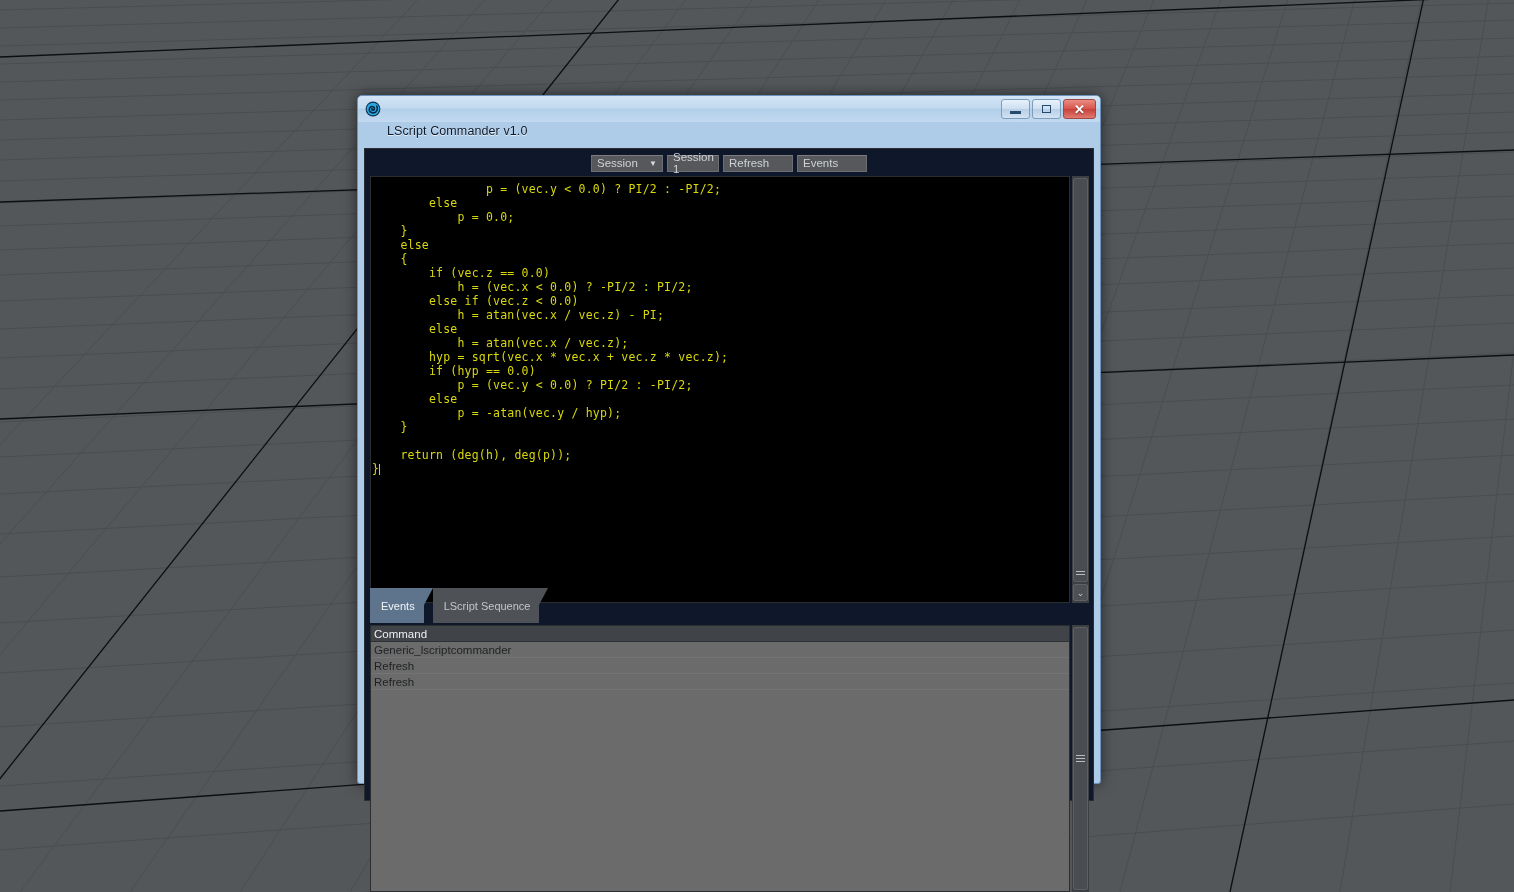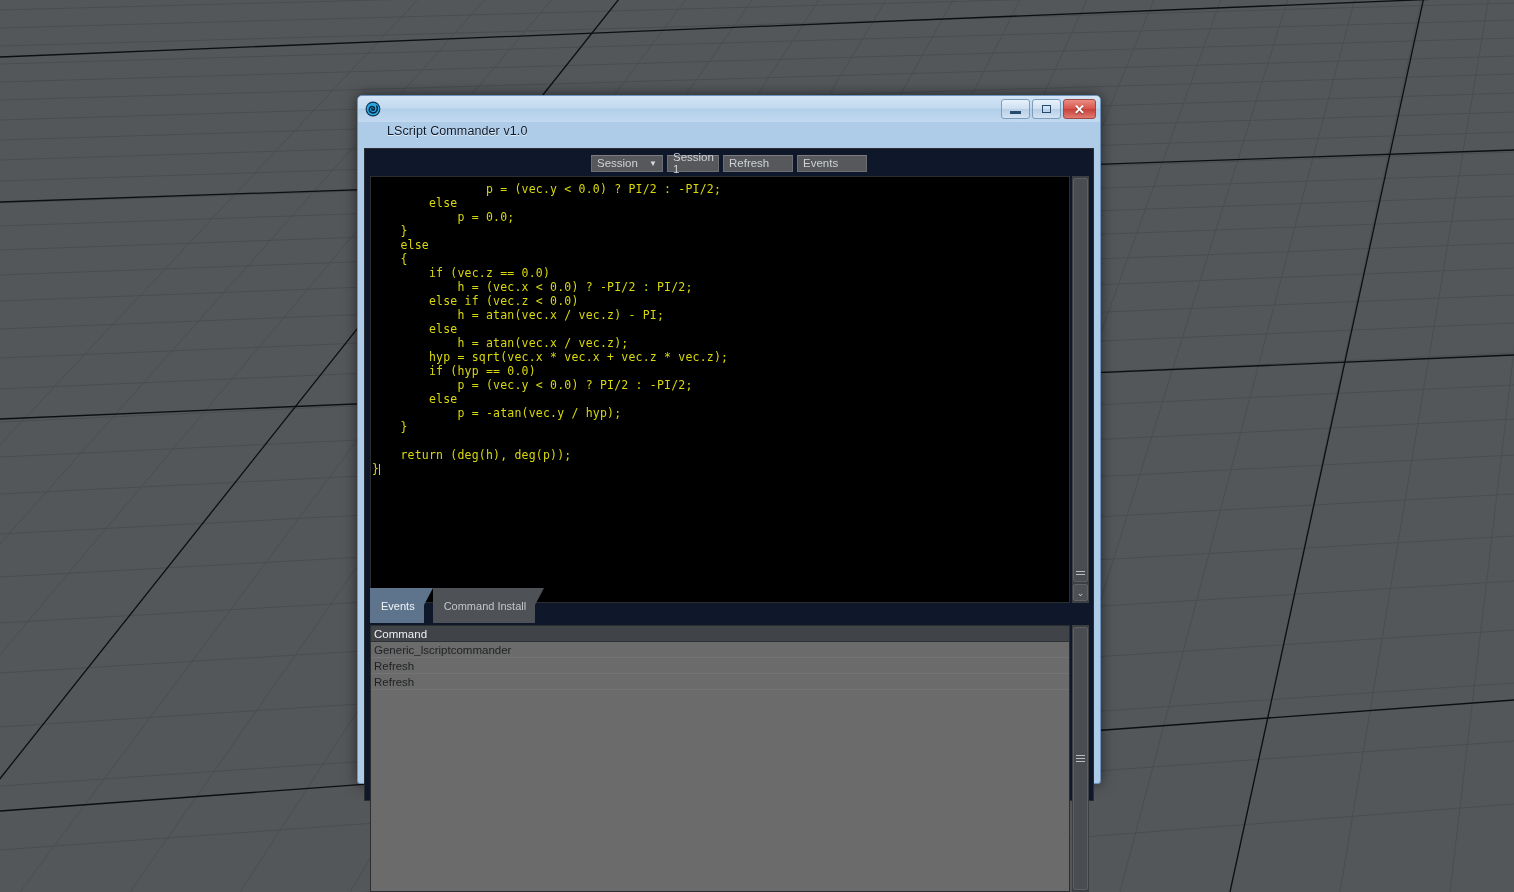--- a/index.html
+++ b/index.html
@@ -424,21 +424,21 @@
           <span>⌄</span>
         </div>
       </div>
     </div>
 
     <div id="tabs">
       <div class="tab active">
         <span>Events</span>
       </div>
       <div class="tab inactive" style="margin-left:9px">
-        <span>Command Install</span>
+        <span>LScript Sequence</span>
       </div>
     </div>
 
     <div id="list-wrap">
       <div id="list">
         <div class="lst-header">
           <span>Command</span>
         </div>
         <div class="lst-row">
           <span>Generic_lscriptcommander</span>

